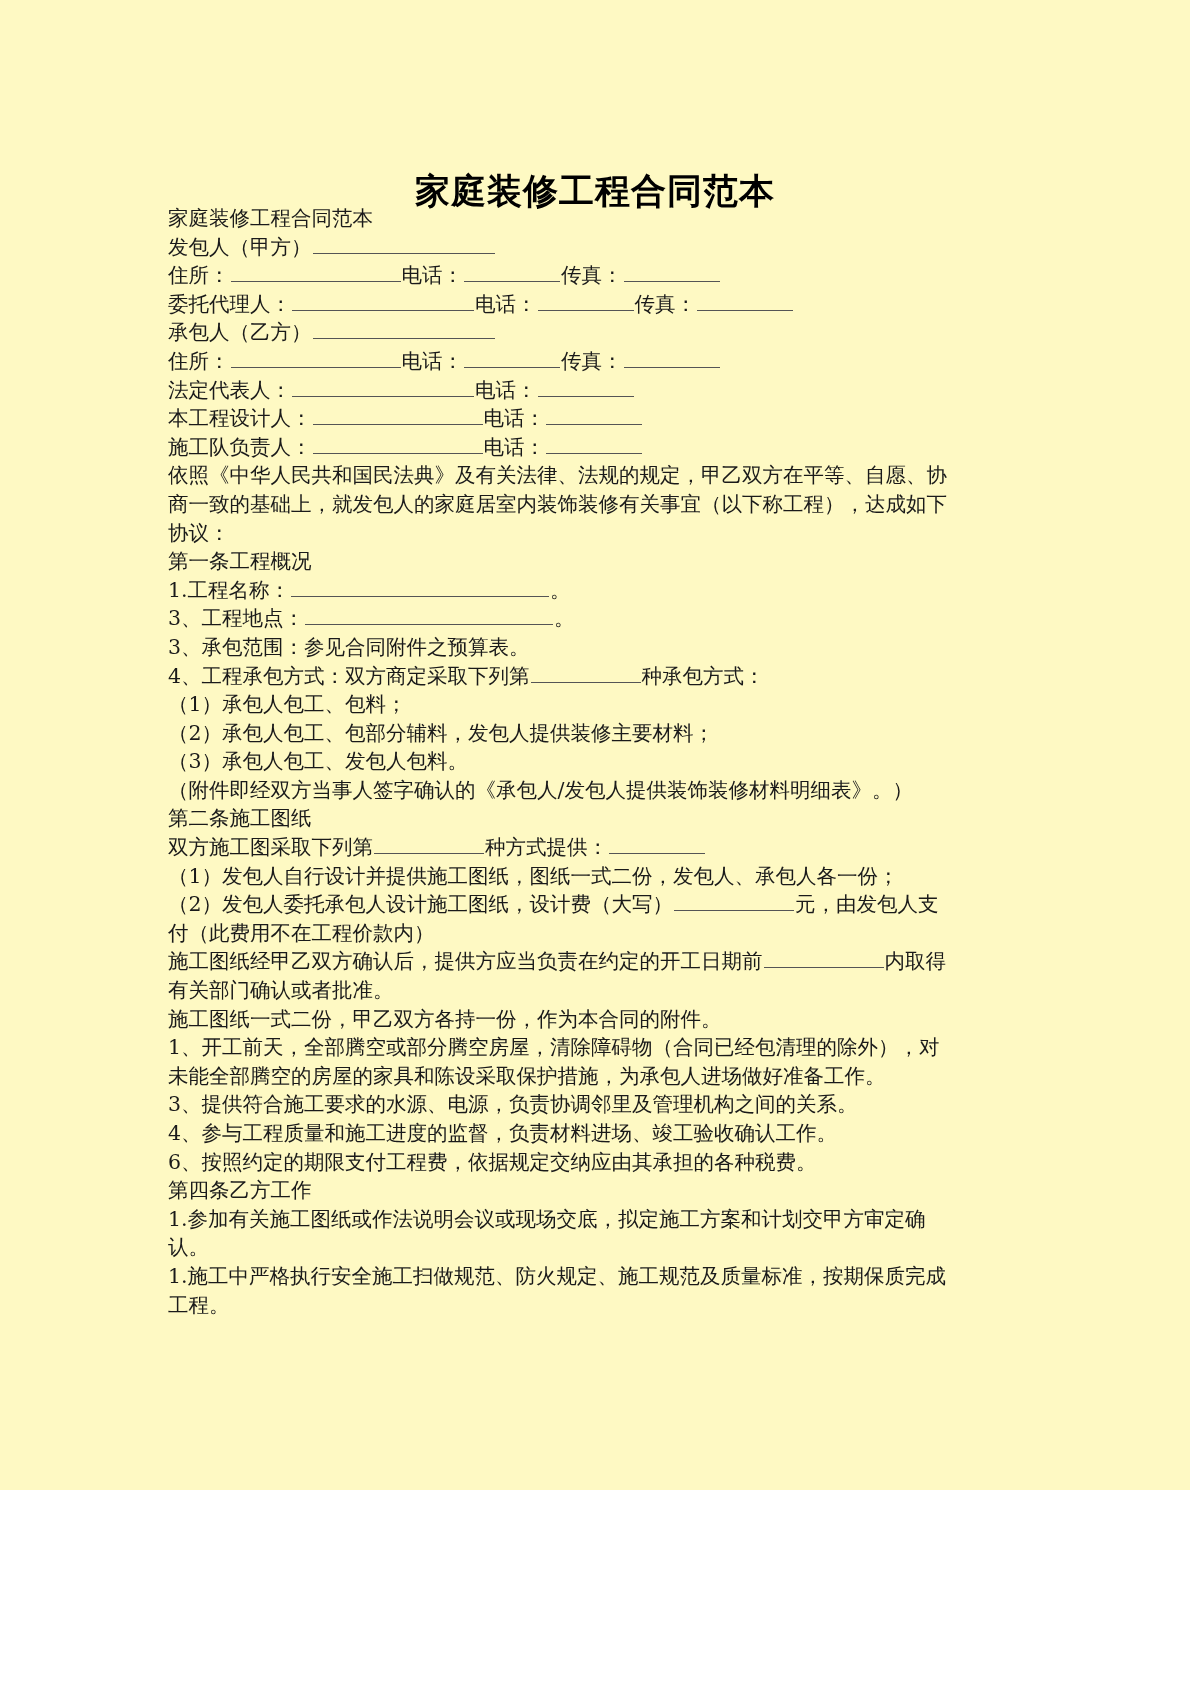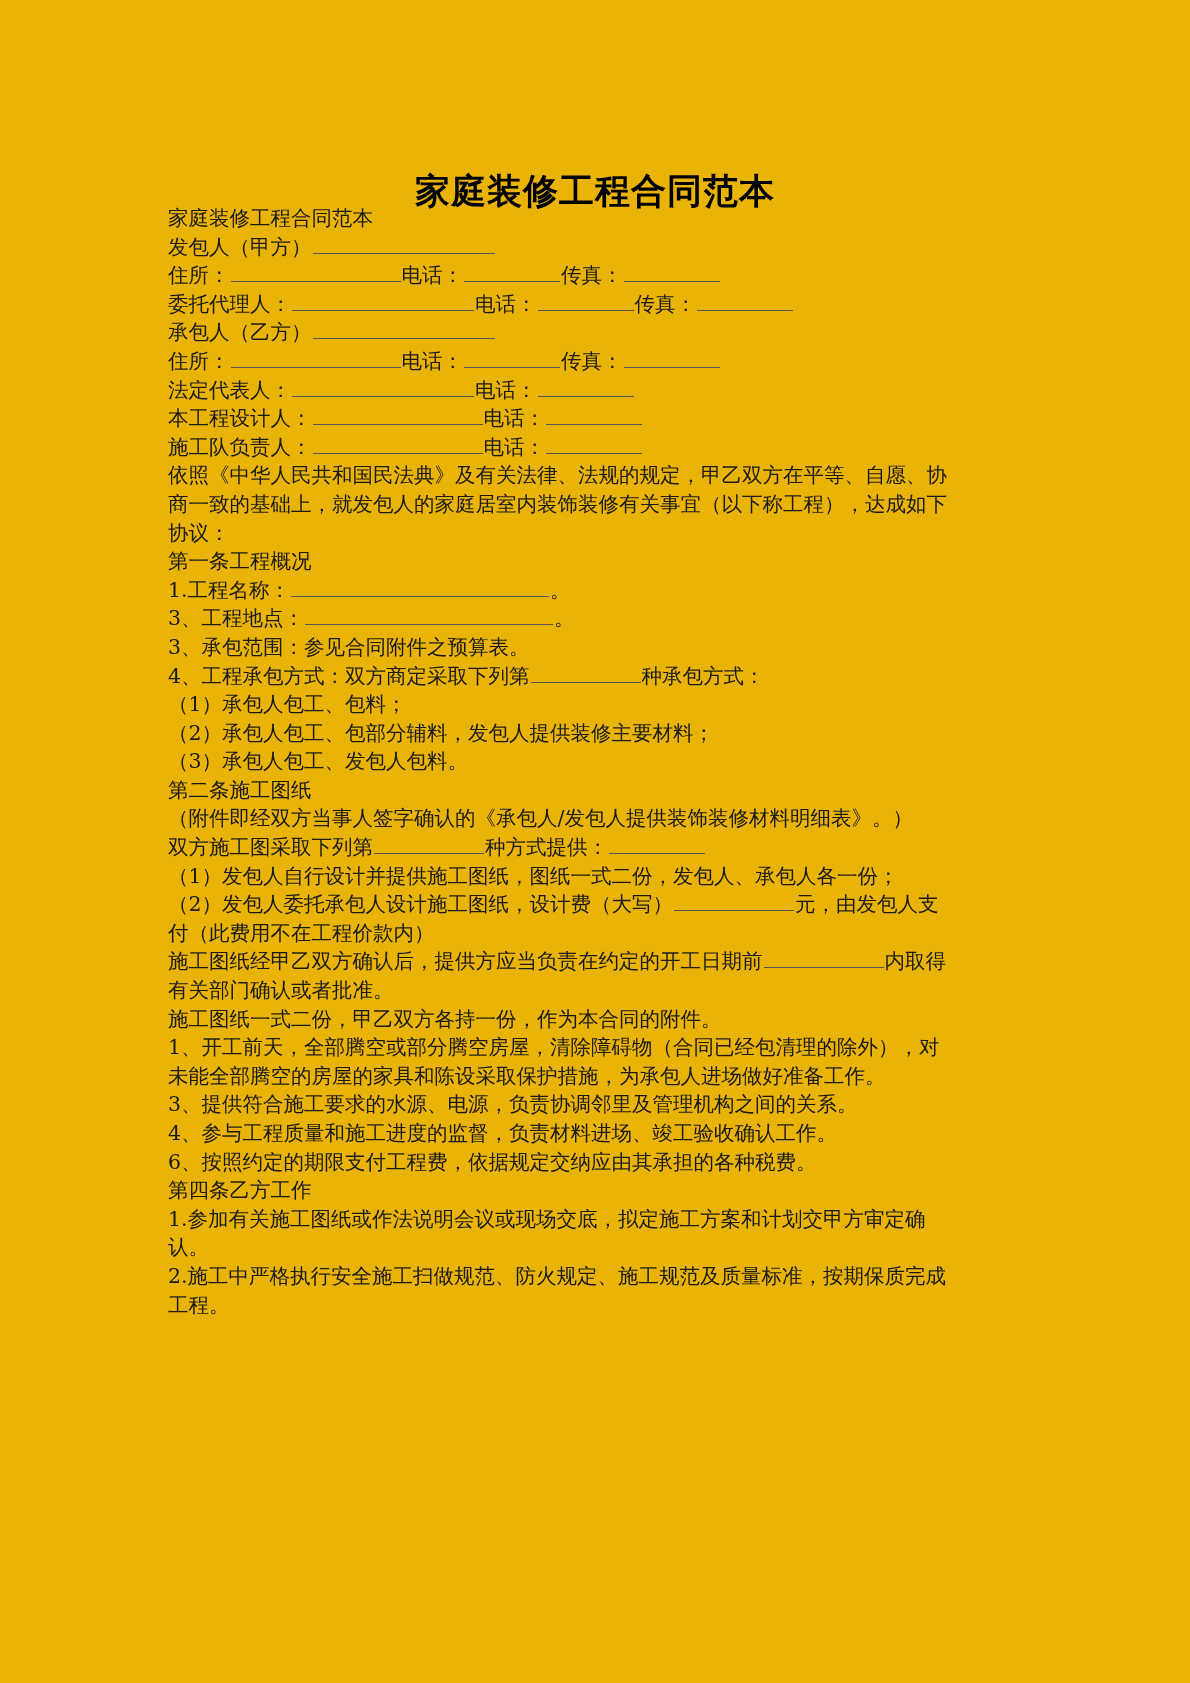--- a/index.html
+++ b/index.html
@@ -10,22 +10,22 @@
   body {
     width: 1190px;
     height: 1683px;
     font-family: "DejaVu Serif", "Liberation Serif", serif;
     color: #000000;
     overflow: hidden;
   }
   .page {
     position: relative;
     width: 1190px;
-    height: 1683px;
-    background: #eab308;
+    height: 1490px;
+    background: #fef9c3;
     box-sizing: border-box;
   }
   .doc-title {
     position: absolute;
     left: 0;
     right: 0;
     top: 148px;
     text-align: center;
     font-size: 35px;
     font-weight: bold;
@@ -98,37 +98,37 @@
 
     <div class="line"><span>3、工程地点：</span><span class="fill f-v"></span><span>。</span></div>
 
     <div class="line">3、承包范围：参见合同附件之预算表。</div>
 
     <div class="line"><span>4、工程承包方式：双方商定采取下列第</span><span class="fill f-w"></span><span>种承包方式：</span></div>
 
     <div class="line">（1）承包人包工、包料；</div>
     <div class="line">（2）承包人包工、包部分辅料，发包人提供装修主要材料；</div>
     <div class="line">（3）承包人包工、发包人包料。</div>
+    <div class="line">（附件即经双方当事人签字确认的《承包人/发包人提供装饰装修材料明细表》。）</div>
+
     <div class="line">第二条施工图纸</div>
-
-    <div class="line">（附件即经双方当事人签字确认的《承包人/发包人提供装饰装修材料明细表》。）</div>
 
     <div class="line"><span>双方施工图采取下列第</span><span class="fill f-w"></span><span>种方式提供：</span><span class="fill f-sm"></span></div>
 
     <div class="line">（1）发包人自行设计并提供施工图纸，图纸一式二份，发包人、承包人各一份；</div>
 
     <div class="line"><span>（2）发包人委托承包人设计施工图纸，设计费（大写）</span><span class="fill f-md"></span><span>元，由发包人支付（此费用不在工程价款内）</span></div>
 
     <div class="line"><span>施工图纸经甲乙双方确认后，提供方应当负责在约定的开工日期前</span><span class="fill f-md"></span><span>内取得有关部门确认或者批准。</span></div>
 
     <div class="line">施工图纸一式二份，甲乙双方各持一份，作为本合同的附件。</div>
 
     <div class="line">1、开工前天，全部腾空或部分腾空房屋，清除障碍物（合同已经包清理的除外），对未能全部腾空的房屋的家具和陈设采取保护措施，为承包人进场做好准备工作。</div>
     <div class="line">3、提供符合施工要求的水源、电源，负责协调邻里及管理机构之间的关系。</div>
     <div class="line">4、参与工程质量和施工进度的监督，负责材料进场、竣工验收确认工作。</div>
     <div class="line">6、按照约定的期限支付工程费，依据规定交纳应由其承担的各种税费。</div>
 
     <div class="line">第四条乙方工作</div>
     <div class="line">1.参加有关施工图纸或作法说明会议或现场交底，拟定施工方案和计划交甲方审定确认。</div>
-    <div class="line">2.施工中严格执行安全施工扫做规范、防火规定、施工规范及质量标准，按期保质完成工程。</div>
+    <div class="line">1.施工中严格执行安全施工扫做规范、防火规定、施工规范及质量标准，按期保质完成工程。</div>
 
   </div>
 </div>
 
 </body></html>

